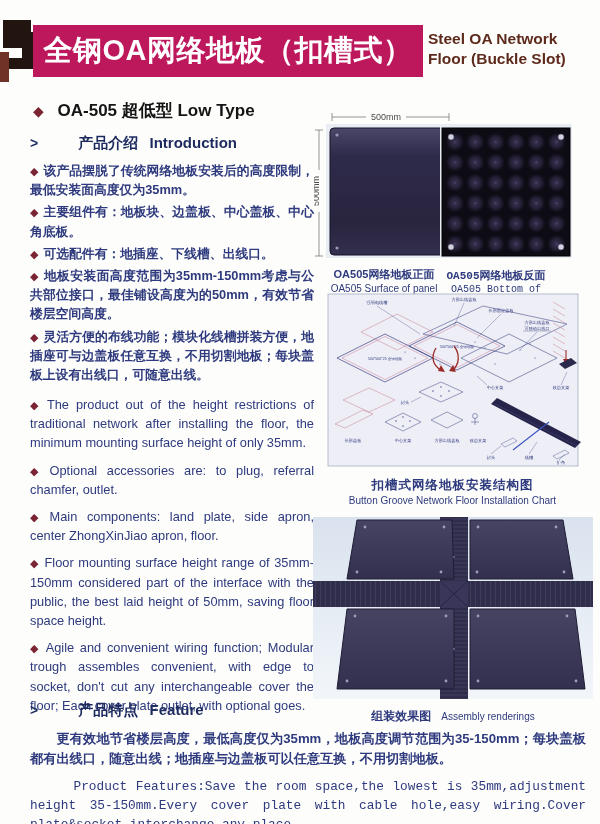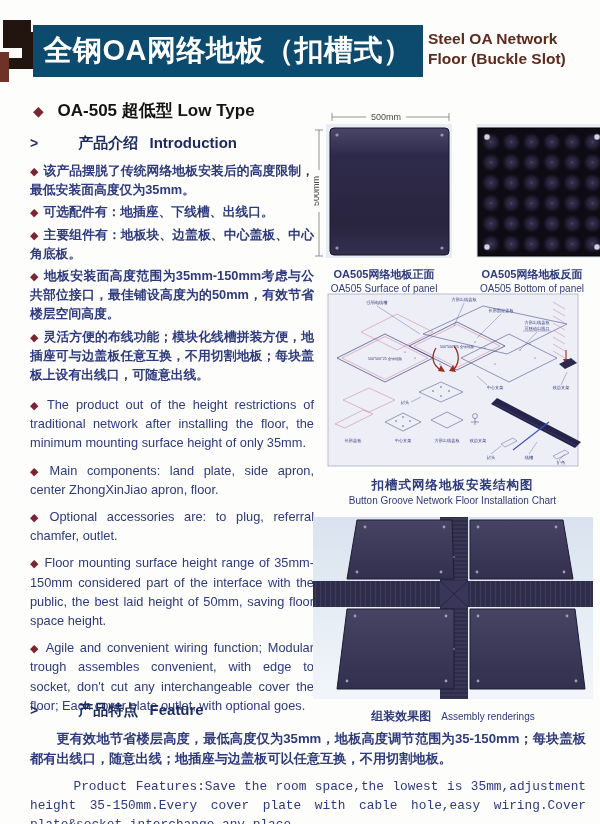--- a/index.html
+++ b/index.html
@@ -5,21 +5,21 @@
   html,body{margin:0;padding:0;}
   body{width:600px;height:824px;position:relative;background:#fdfdfc;
        font-family:"Liberation Sans","DejaVu Sans",sans-serif;overflow:hidden;}
   .abs{position:absolute;}
 
   
   .logo-a{left:3px;top:20px;width:28px;height:28px;background:#221510;}
   .logo-b{left:22px;top:32px;width:12px;height:34px;background:#221510;}
   .logo-c{left:9px;top:58px;width:25px;height:11px;background:#221510;}
   .logo-d{left:0;top:52px;width:9px;height:30px;background:#6e3226;}
-  .banner{left:33px;top:25px;width:390px;height:52px;background:#0c4a6e;color:#fff;
+  .banner{left:33px;top:25px;width:390px;height:52px;background:#be185d;color:#fff;
           display:flex;align-items:center;justify-content:center;font-weight:bold;
           font-size:29px;white-space:nowrap;letter-spacing:0.5px;}
   .banner-en{left:428px;top:29px;color:#5e2a1c;font-weight:bold;font-size:15.5px;line-height:1.3;}
 
   
   .model-head{left:33px;top:99px;font-size:17px;font-weight:bold;color:#141414;}
   .model-head .dia{color:#7b2433;font-size:14px;margin-right:9px;}
   .sec-head{color:#1c2a5e;font-size:15px;font-weight:bold;}
   .sec-head .arrow{margin-right:6px;font-size:14px;}
   .sec-head .zh{font-family:"Liberation Serif","DejaVu Serif",serif;font-weight:bold;margin-right:7px;margin-left:30px;}
@@ -31,21 +31,21 @@
   .col-left p{margin:0 0 3px;color:#2e3a7d;font-size:12.8px;line-height:1.5;
               text-align:justify;}
   .col-left p .dia{color:#7b2433;font-size:11px;margin-right:5px;}
   .zh-block p{font-weight:600;}
   .en-block{margin-top:11px;}
   .en-block p{margin:0 0 8px;font-weight:normal;}
 
   
   .fig{text-align:center;}
   .fig1{left:314px;top:110px;width:140px;}
-  .fig2{left:476px;top:110px;width:112px;}
+  .fig2{left:440px;top:110px;width:112px;font-family:Liberation Mono, monospace;}
   .figdiag{left:315px;top:292px;width:275px;text-align:center;}
   .figasm{left:313px;top:517px;width:280px;}
   .cap-zh{display:block;color:#2e3a7d;font-weight:bold;font-size:11px;margin-top:3px;}
   .cap-en{display:block;color:#2e3a7d;font-size:10px;margin-top:1px;}
   .cap-row{margin-top:3px;color:#2e3a7d;}
   .cap-row .cz{font-weight:bold;font-size:12px;margin-right:10px;}
   .cap-row .ce{font-size:10px;margin-top:12px;}
   .figdiag .cap-zh{font-size:12.5px;letter-spacing:1px;}
 
   
@@ -77,29 +77,29 @@
 
 <div class="abs sec-head intro-head">
   <span class="arrow">&gt;</span>
   <span class="zh">产品介绍</span>
   <span class="en">Introduction</span>
 </div>
 
 <div class="abs col-left">
   <div class="zh-block">
     <p><span class="dia">◆</span><span>该产品摆脱了传统网络地板安装后的高度限制，最低安装面高度仅为35mm。</span></p>
+    <p><span class="dia">◆</span><span>主要组件有：地板块、边盖板、中心盖板、中心角底板。</span></p>
     <p><span class="dia">◆</span><span>可选配件有：地插座、下线槽、出线口。</span></p>
-    <p><span class="dia">◆</span><span>主要组件有：地板块、边盖板、中心盖板、中心角底板。</span></p>
     <p><span class="dia">◆</span><span>地板安装面高度范围为35mm-150mm考虑与公共部位接口，最佳铺设高度为的50mm，有效节省楼层空间高度。</span></p>
     <p><span class="dia">◆</span><span>灵活方便的布线功能；模块化线槽拼装方便，地插座可与边盖板任意互换，不用切割地板；每块盖板上设有出线口，可随意出线。</span></p>
   </div>
   <div class="en-block">
     <p><span class="dia">◆</span><span>The product out of the height restrictions of traditional network after installing the floor, the minimum mounting surface height of only 35mm.</span></p>
+    <p><span class="dia">◆</span><span>Optional accessories are: to plug, referral chamfer, outlet.</span></p>
     <p><span class="dia">◆</span><span>Main components: land plate, side apron, center ZhongXinJiao apron, floor.</span></p>
-    <p><span class="dia">◆</span><span>Optional accessories are: to plug, referral chamfer, outlet.</span></p>
     <p><span class="dia">◆</span><span>Floor mounting surface height range of 35mm-150mm considered part of the interface with the public, the best laid height of 50mm, saving floor space height.</span></p>
     <p><span class="dia">◆</span><span>Agile and convenient wiring function; Modular trough assembles convenient, with edge to socket, don't cut any interchangeable cover the floor; Each cover plate outlet, with optional goes.</span></p>
   </div>
 </div>
 
 <div class="abs fig fig1">
   <svg width="140" height="150" viewBox="0 0 140 150">
     <rect x="12" y="14" width="126" height="134" fill="#e8ecf3"></rect>
     <g stroke="#7a7a7a" stroke-width="0.8">
       <line x1="18" y1="7" x2="52" y2="7"></line>

